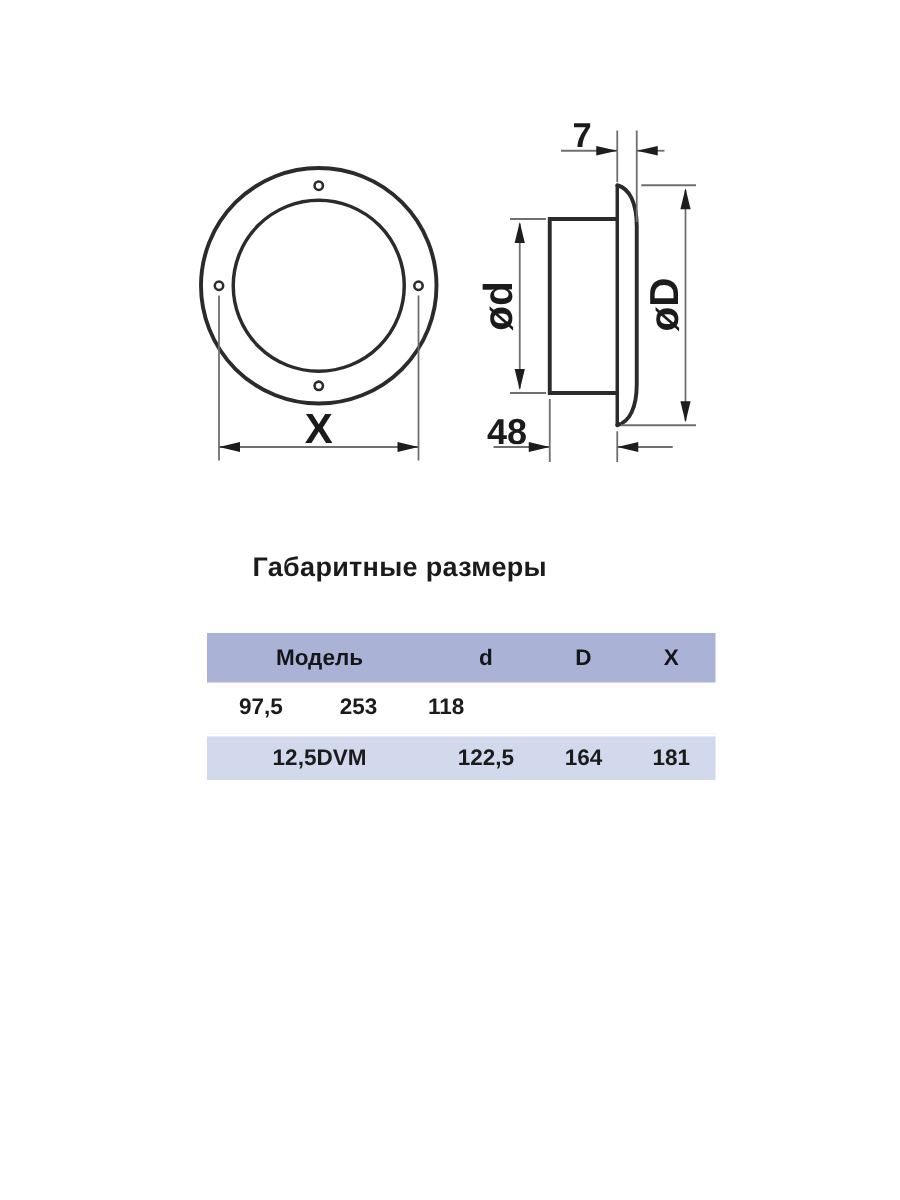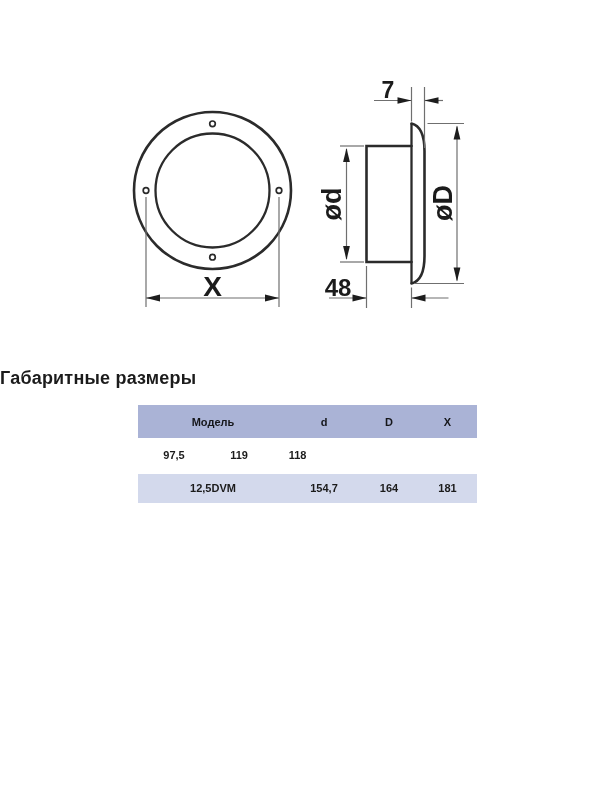--- a/index.html
+++ b/index.html
@@ -20,29 +20,29 @@
   .arrow { fill: var(--c-arrow); stroke: none; }
   .dim-label { font-family: "Liberation Sans", sans-serif; font-weight: bold; fill: var(--c-text); }
   .fs23 { font-size: 23px; }
   .fs24 { font-size: 24px; }
   .fs27 { font-size: 27px; }
   .fs28 { font-size: 28px; }
 
   
   .section-title {
     position: absolute; left: 0; top: 368px; width: 533px;
-    text-align: left;
+    text-align: center;
     font-size: 18px; font-weight: bold; color: var(--c-text);
     letter-spacing: 0.2px;
   }
 
   
   .dim-table {
-    position: absolute; left: 138px; top: 405px; width: 339px;
-    font-size: 11px; color: var(--c-text);
+    position: absolute; left: 138px; top: 422px; width: 339px;
+    font-size: 15px; color: var(--c-text);
   }
   .t-row, .t-head {
     display: flex; align-items: center;
     box-sizing: border-box;
   }
   .t-head { height: 33.3px; background: var(--c-header-bg); font-weight: bold; color: #15161a; }
   .t-row { height: 33.4px; font-weight: bold; }
   .t-row.alt {
     background: var(--c-row-alt);
     border-top: 2px solid #ffffff;
@@ -127,26 +127,26 @@
 <div class="dim-table">
   <div class="t-head">
     <div class="cell col-model">Модель</div>
     <div class="cell col-d">d</div>
     <div class="cell col-D">D</div>
     <div class="cell col-X">X</div>
   </div>
   <div id="table-body">
   <div class="t-row">
     <div class="cell col-d">97,5</div>
-    <div class="cell col-D">119</div>
+    <div class="cell col-D">253</div>
     <div class="cell col-X">118</div>
   </div>
 
   <div class="t-row alt">
     <div class="cell col-model">12,5DVM</div>
-    <div class="cell col-d">154,7</div>
+    <div class="cell col-d">122,5</div>
     <div class="cell col-D">164</div>
     <div class="cell col-X">181</div>
   </div>
 
 
 </div>
 </div>
 
 </body></html>

